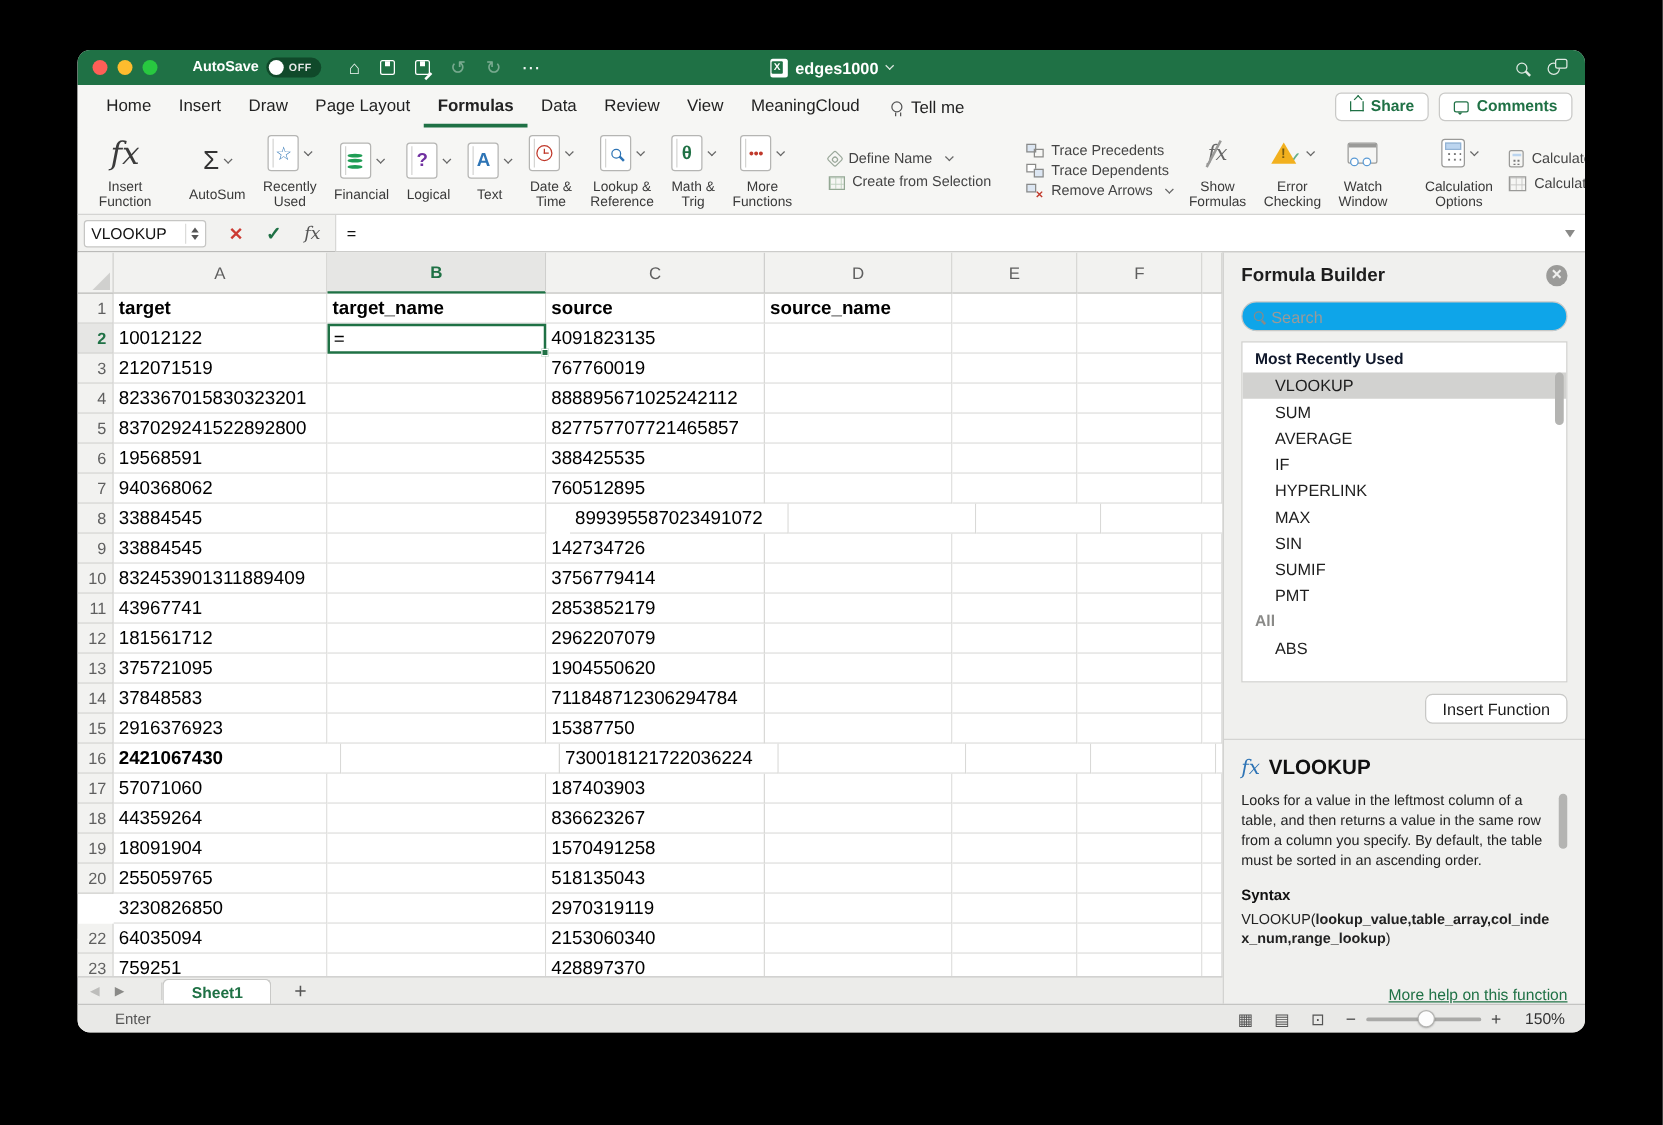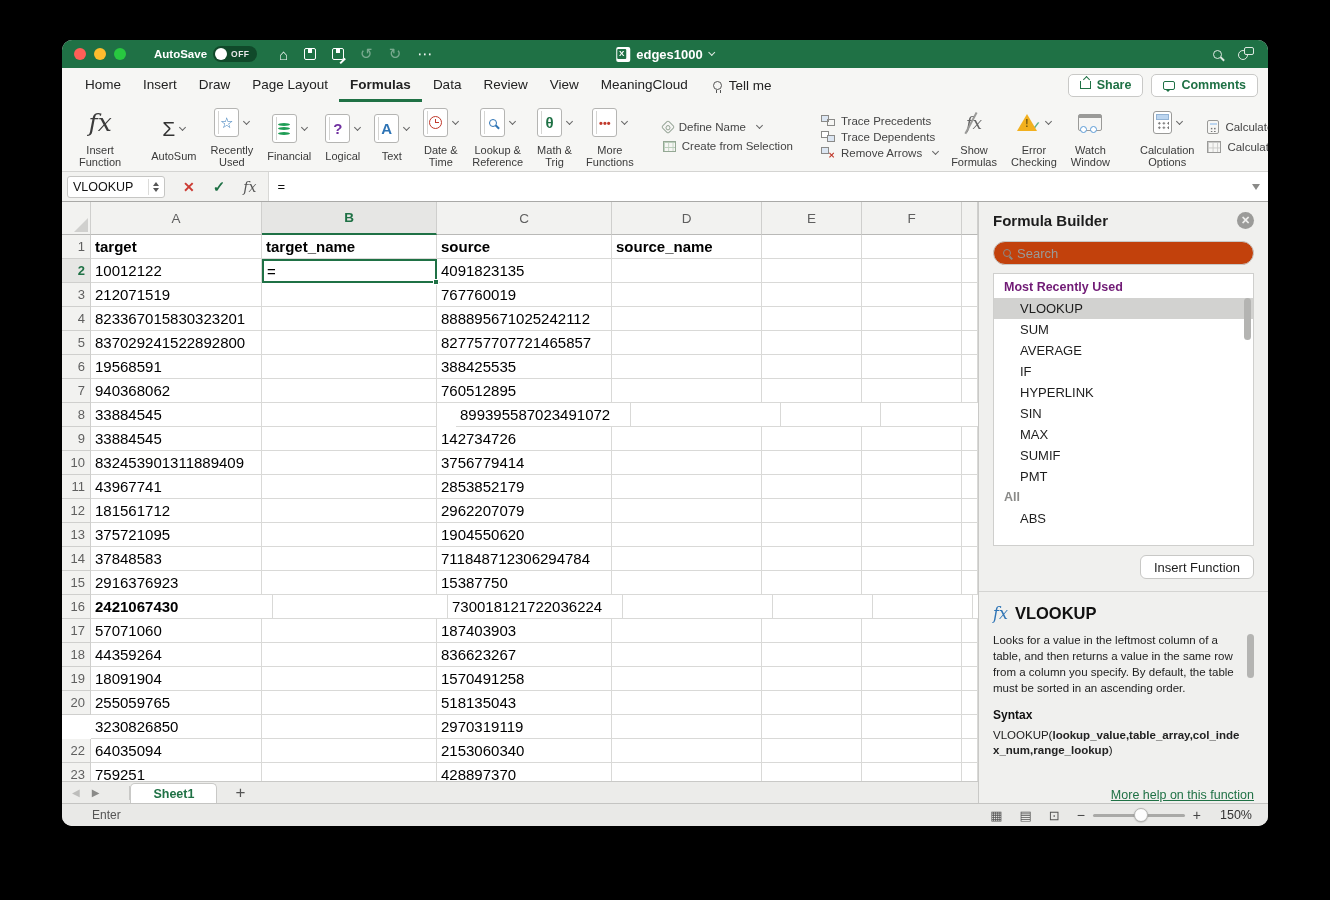--- a/index.html
+++ b/index.html
@@ -129,27 +129,27 @@
   .cell { border-right:1px solid #d9d9d7; border-bottom:1px solid #d9d9d7; font-size:15px; color:#000; display:flex; align-items:center; padding:0 4px; flex:0 0 auto; overflow:hidden; white-space:nowrap; background:#fff; }
   .cell.b { font-weight:bold; }
   .cell.active-cell { position:relative; border:2px solid #1f7145; padding-left:3px; overflow:visible; }
   .fill-handle { position:absolute; right:-4px; bottom:-4px; width:6px; height:6px; background:#1f7145; border:1px solid #fff; }
 
   
   .panel { position:absolute; left:916px; top:162px; width:290px; height:601px; background:#f0f0ee; border-left:1px solid #c9c9c7; padding:10px 14px 0; }
   .panel-title-row { display:flex; align-items:center; justify-content:space-between; }
   .panel-title { font-size:15px; font-weight:bold; color:#1d1d1d; }
   .panel-close { width:17px; height:17px; border-radius:50%; background:#9b9b99; color:#f0f0ee; font-size:11px; line-height:17px; text-align:center; font-weight:bold; }
-  .searchbox { margin-top:12px; height:24px; background:#c2410c; border:1px solid #c8c8c6; border-radius:12px; display:flex; align-items:center; padding:0 9px; gap:6px; }
+  .searchbox { margin-top:12px; height:24px; background:#0ea5e9; border:1px solid #c8c8c6; border-radius:12px; display:flex; align-items:center; padding:0 9px; gap:6px; }
   .magg { width:8px; height:8px; border:1.5px solid #8a8a88; border-radius:50%; position:relative; flex:0 0 auto; }
   .magg::after { content:''; position:absolute; width:4px; height:1.5px; background:#8a8a88; transform:rotate(45deg); right:-3px; bottom:-2px; }
   .searchbox input { border:none; outline:none; font-size:13px; color:#222; width:100%; background:transparent; font-family:"Liberation Sans", sans-serif; }
   .searchbox input::placeholder { color:#9a9a98; }
   .fnlist { margin-top:8px; height:273px; background:#fff; border:1px solid #cfcfcd; position:relative; overflow:hidden; padding-top:3px; }
-  .fn-section { font-size:12.5px; font-weight:bold; color:#701a75; padding:3px 0 3px 10px; height:21px; }
+  .fn-section { font-size:12.5px; font-weight:bold; color:#0f172a; padding:3px 0 3px 10px; height:21px; }
   .fn-section.gray { color:#8a8a88; }
   .fn-item { font-size:13px; color:#1d1d1d; padding-left:26px; height:21px; display:flex; align-items:center; }
   .fn-item.selected { background:#d2d2d0; }
   .fnlist-scroll { position:absolute; right:2px; top:24px; width:7px; height:42px; border-radius:4px; background:#b4b4b2; }
   .insert-row { display:flex; justify-content:flex-end; margin-top:9px; }
   .insert-btn { height:24px; padding:0 13px; background:#fff; border:1px solid #c8c8c6; border-radius:6px; font-size:13px; color:#1d1d1d; display:flex; align-items:center; }
   .panel-div { height:1px; background:#d4d4d2; margin:12px -14px 0; }
   .detail-head { display:flex; align-items:baseline; gap:7px; margin-top:12px; }
   .fxblue { font-family:"DejaVu Serif", serif; font-style:italic; font-size:16px; color:#2e74b5; }
   .detail-name { font-size:16.5px; font-weight:bold; color:#111; }
@@ -690,22 +690,22 @@
       <input placeholder="Search" style="">
     </div>
     <div class="fnlist">
       <div>
           <div class="fn-section">Most Recently Used</div>
           <div class="fn-item selected">VLOOKUP</div>
           <div class="fn-item">SUM</div>
           <div class="fn-item">AVERAGE</div>
           <div class="fn-item">IF</div>
           <div class="fn-item">HYPERLINK</div>
+          <div class="fn-item">MAX</div>
           <div class="fn-item">SIN</div>
-          <div class="fn-item">MAX</div>
           <div class="fn-item">SUMIF</div>
           <div class="fn-item">PMT</div>
           <div class="fn-section gray">All</div>
           <div class="fn-item">ABS</div>
         </div>
       <div class="fnlist-scroll"></div>
     </div>
     <div class="insert-row">
       <div class="insert-btn">Insert Function</div>
     </div>

